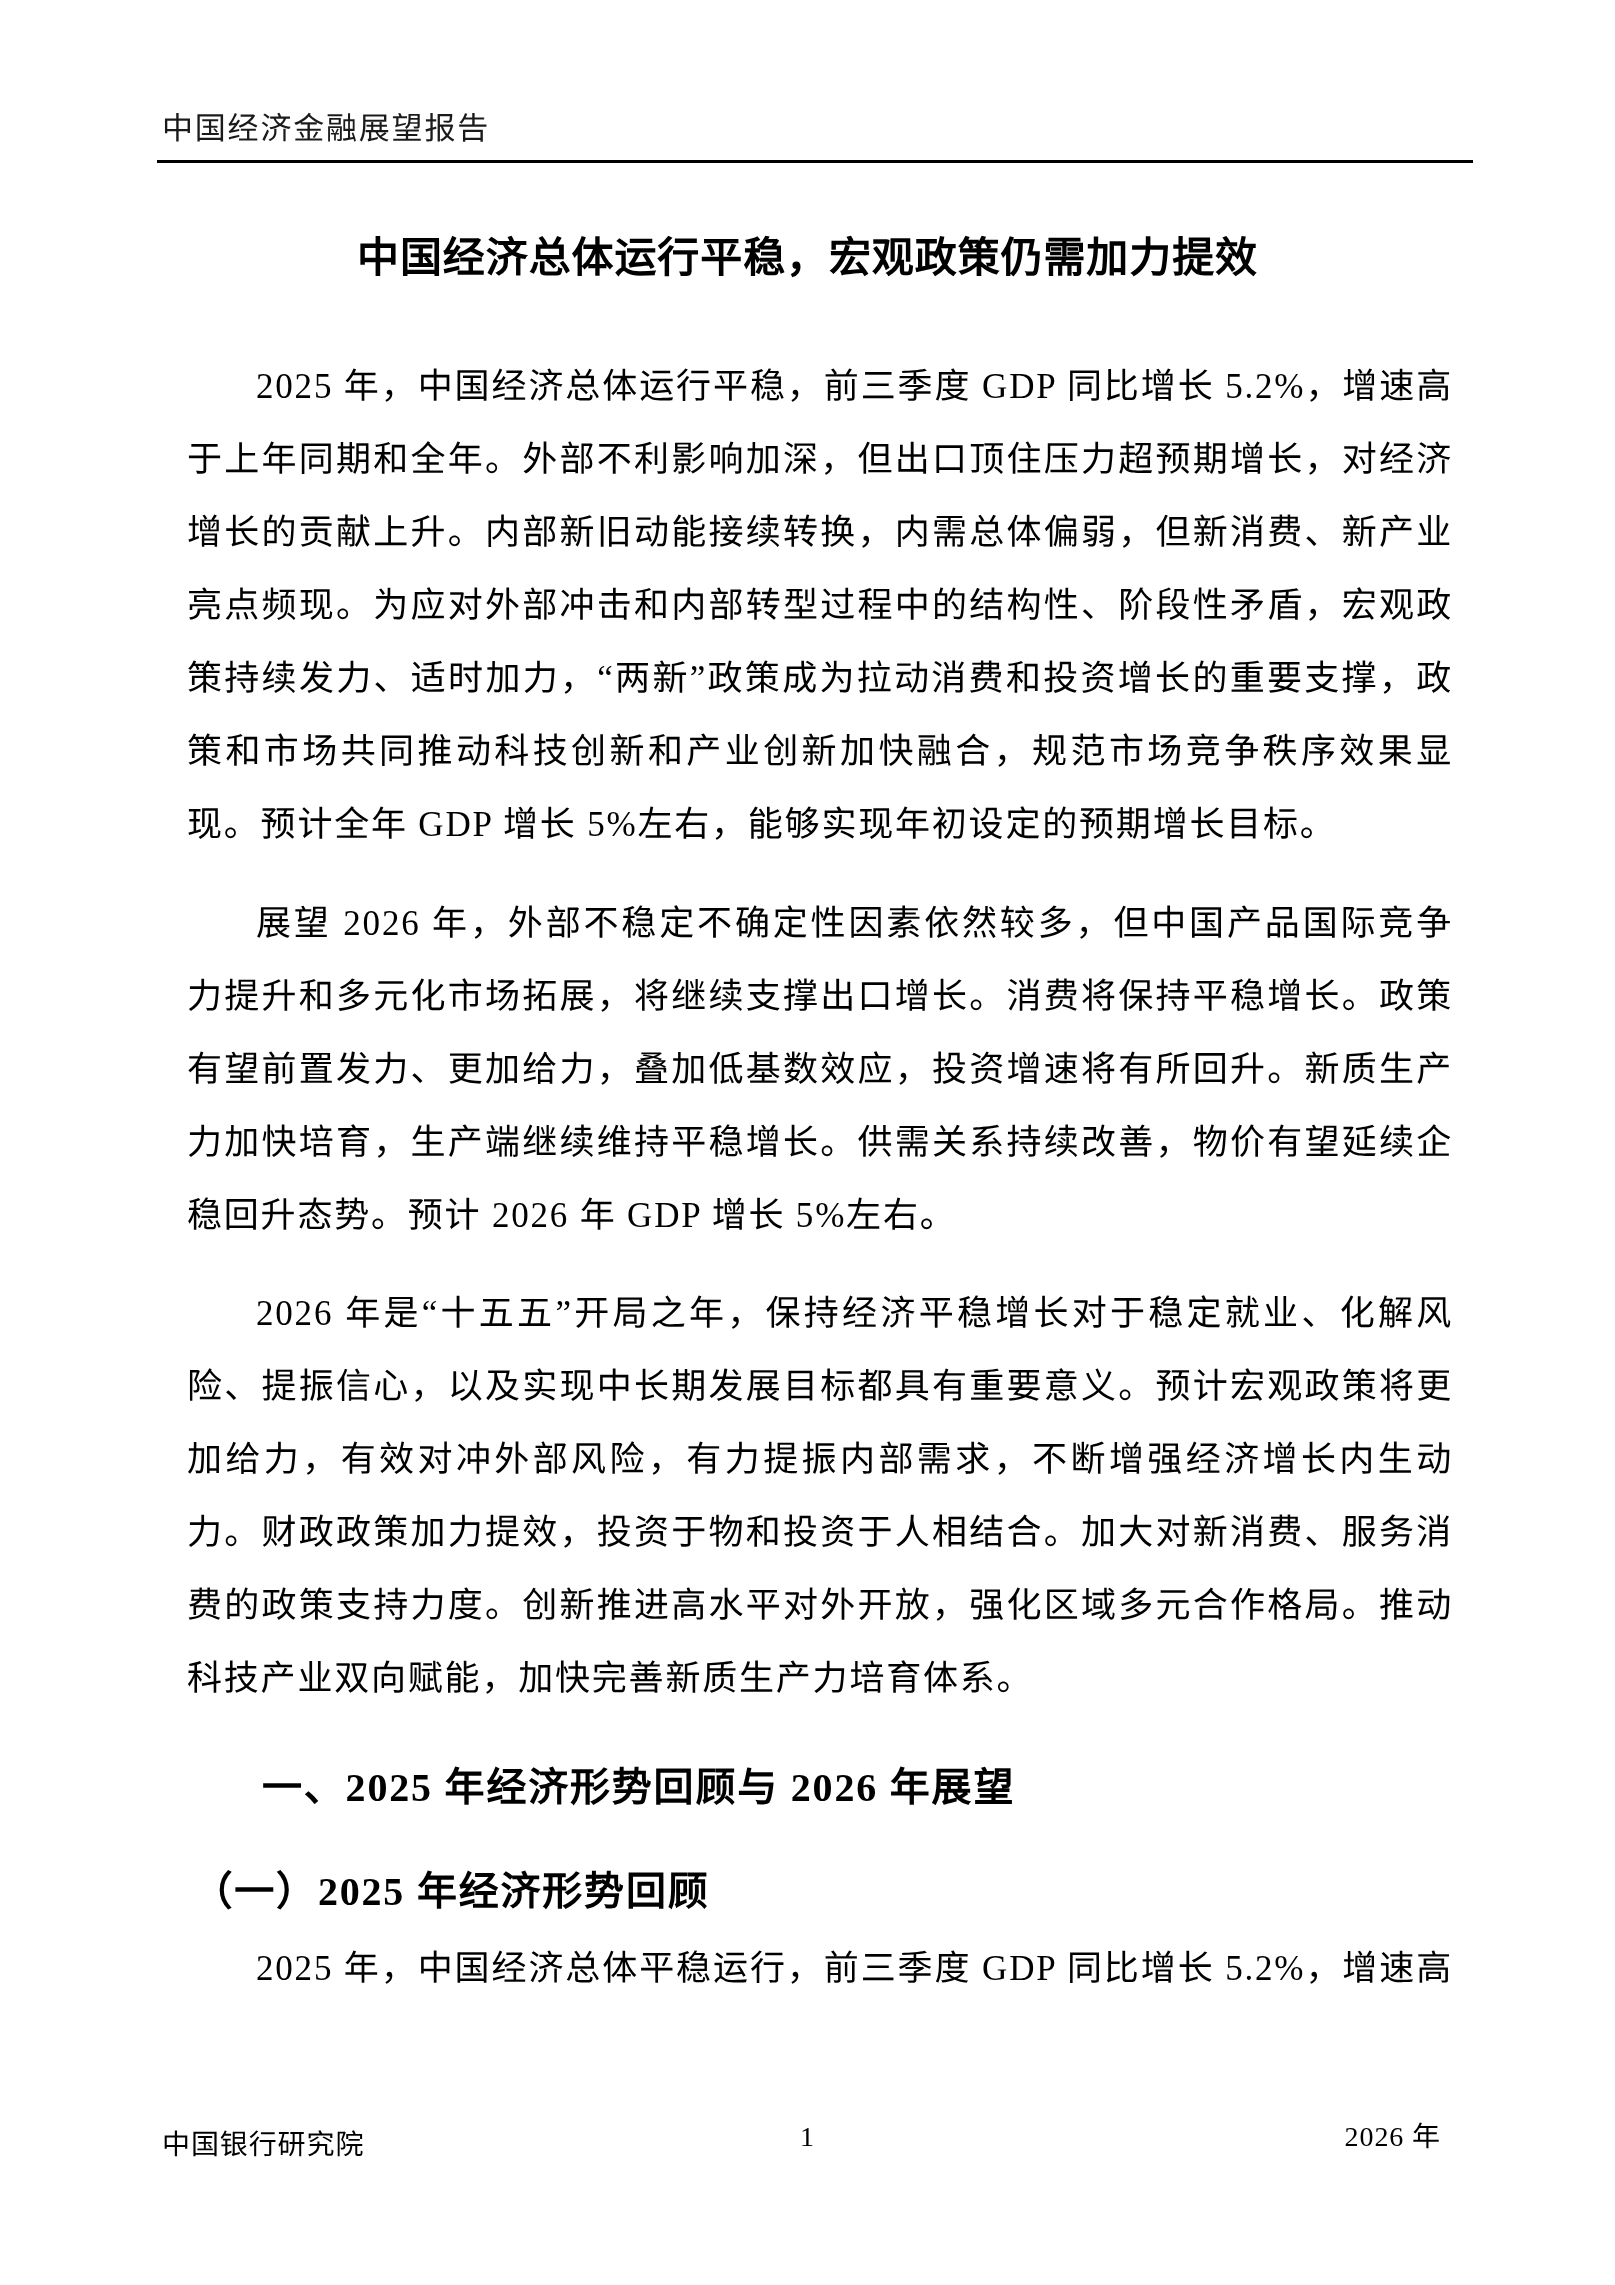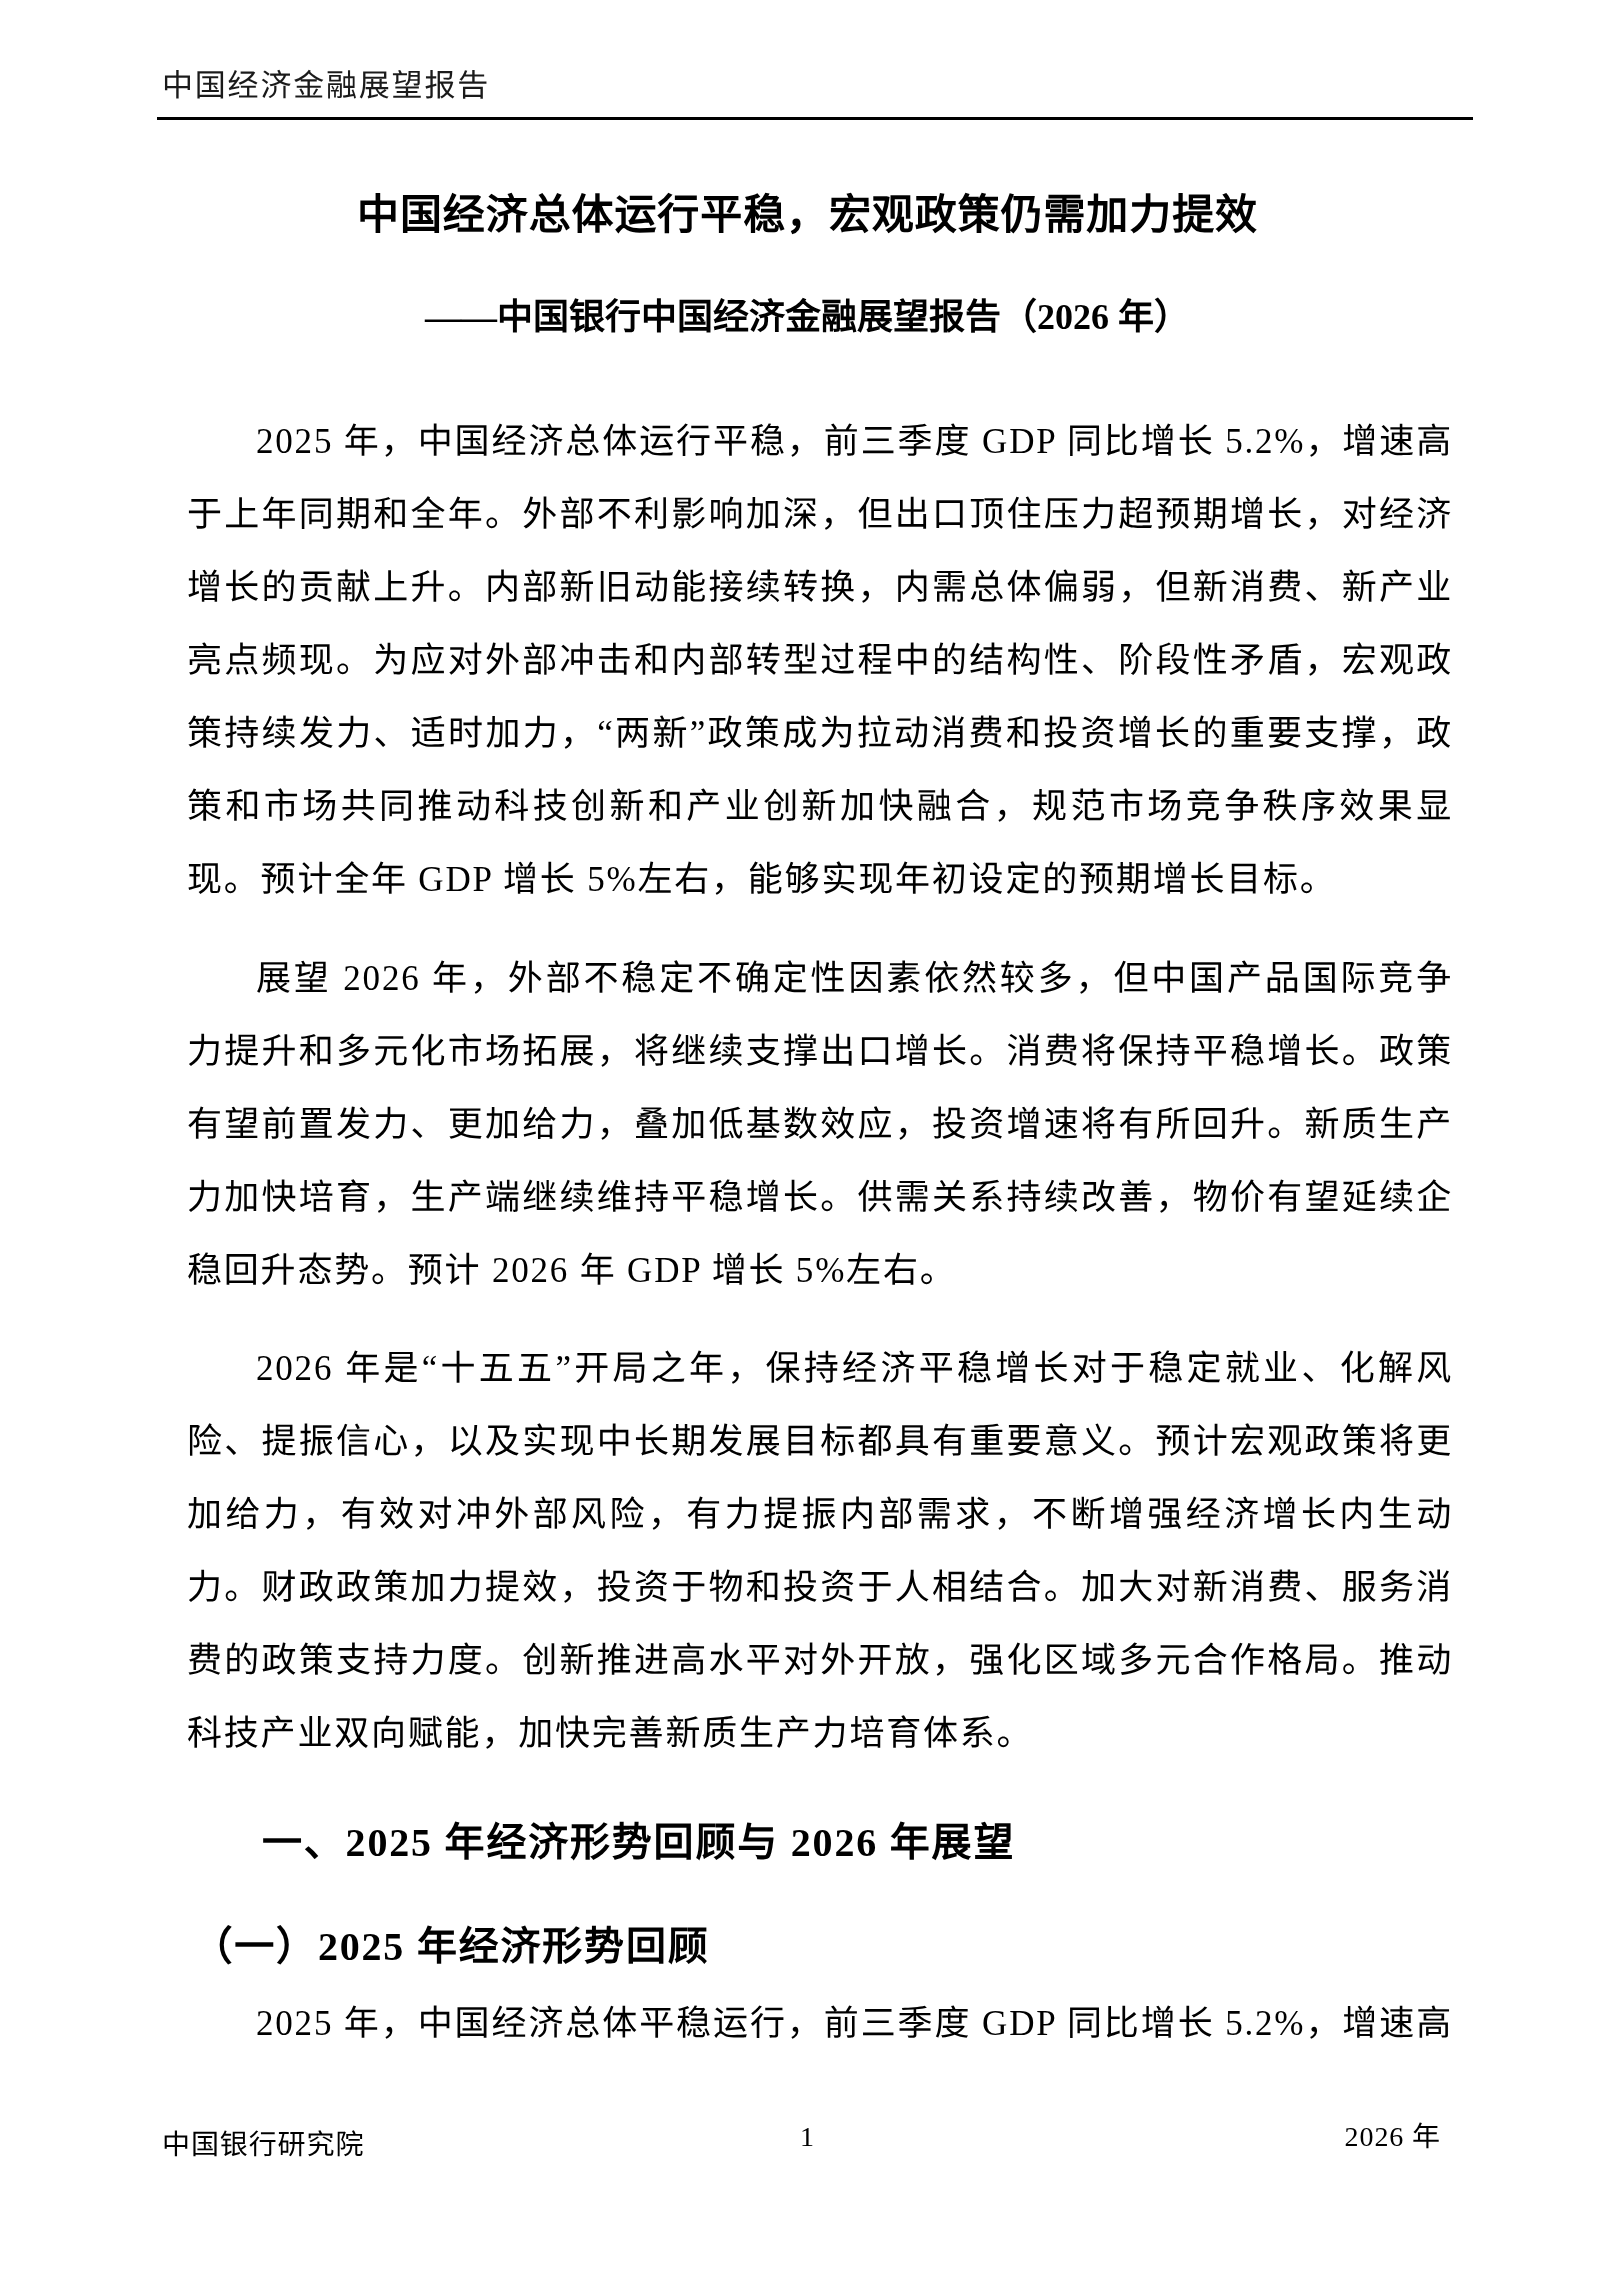--- a/index.html
+++ b/index.html
@@ -10,21 +10,21 @@
     background: #ffffff;
     color: #000000;
     font-family: "Liberation Serif", "DejaVu Serif", serif;
     overflow: hidden;
   }
   .content {
     margin-left: 162px;
     width: 1291px;
   }
   .running-header {
-    padding-top: 66px;
+    padding-top: 109px;
     font-size: 31px;
     line-height: 40px;
     letter-spacing: 1.8px;
     color: #1a1a1a;
   }
   .header-rule {
     border: 0;
     border-top: 3.6px solid #000000;
     width: 1316px;
     margin: 11px 0 0 -5.5px;
@@ -89,21 +89,20 @@
 
 <div class="page">
   <div class="content">
 
     <div class="running-header">中国经济金融展望报告</div>
 
     <hr class="header-rule">
 
     <h1 class="doc-title">中国经济总体运行平稳，宏观政策仍需加力提效</h1>
 
-    <div class="doc-subtitle">——中国银行中国经济金融展望报告（2026 年）</div>
 
     <div class="body-text">
       <p>2025 年，中国经济总体运行平稳，前三季度 GDP 同比增长 5.2%，增速高于上年同期和全年。外部不利影响加深，但出口顶住压力超预期增长，对经济增长的贡献上升。内部新旧动能接续转换，内需总体偏弱，但新消费、新产业亮点频现。为应对外部冲击和内部转型过程中的结构性、阶段性矛盾，宏观政策持续发力、适时加力，“两新”政策成为拉动消费和投资增长的重要支撑，政策和市场共同推动科技创新和产业创新加快融合，规范市场竞争秩序效果显现。预计全年 GDP 增长 5%左右，能够实现年初设定的预期增长目标。</p>
       <p>展望 2026 年，外部不稳定不确定性因素依然较多，但中国产品国际竞争力提升和多元化市场拓展，将继续支撑出口增长。消费将保持平稳增长。政策有望前置发力、更加给力，叠加低基数效应，投资增速将有所回升。新质生产力加快培育，生产端继续维持平稳增长。供需关系持续改善，物价有望延续企稳回升态势。预计 2026 年 GDP 增长 5%左右。</p>
       <p>2026 年是“十五五”开局之年，保持经济平稳增长对于稳定就业、化解风险、提振信心，以及实现中长期发展目标都具有重要意义。预计宏观政策将更加给力，有效对冲外部风险，有力提振内部需求，不断增强经济增长内生动力。财政政策加力提效，投资于物和投资于人相结合。加大对新消费、服务消费的政策支持力度。创新推进高水平对外开放，强化区域多元合作格局。推动科技产业双向赋能，加快完善新质生产力培育体系。</p>
 
       <h2 class="section-heading">一、2025 年经济形势回顾与 2026 年展望</h2>
 
       <h3 class="subsection-heading">（一）2025 年经济形势回顾</h3>
 

